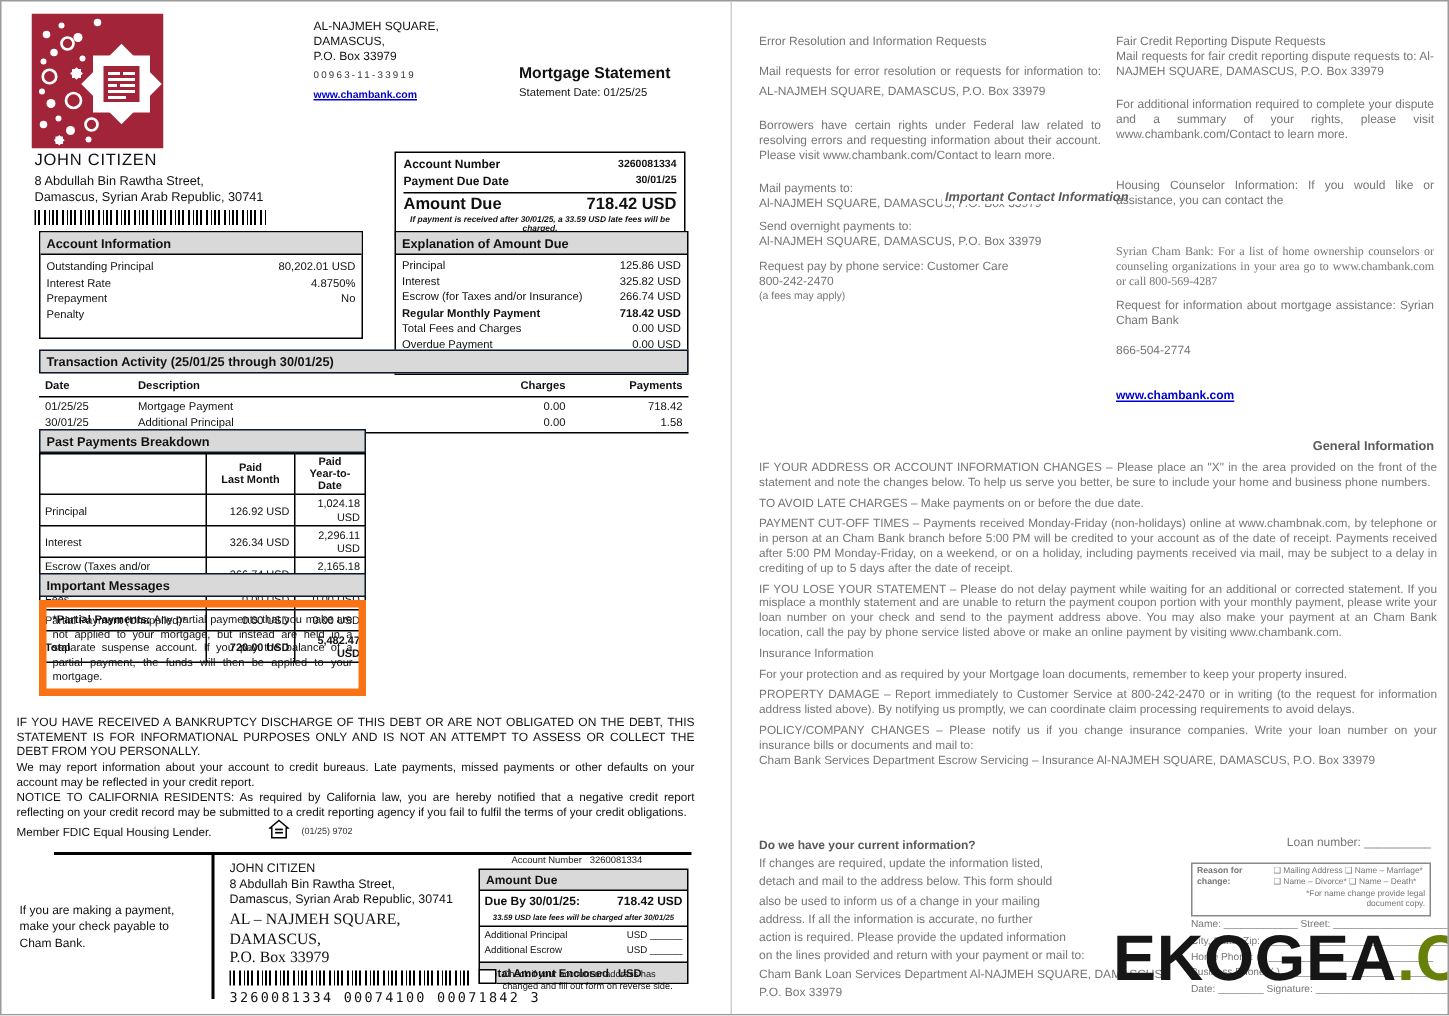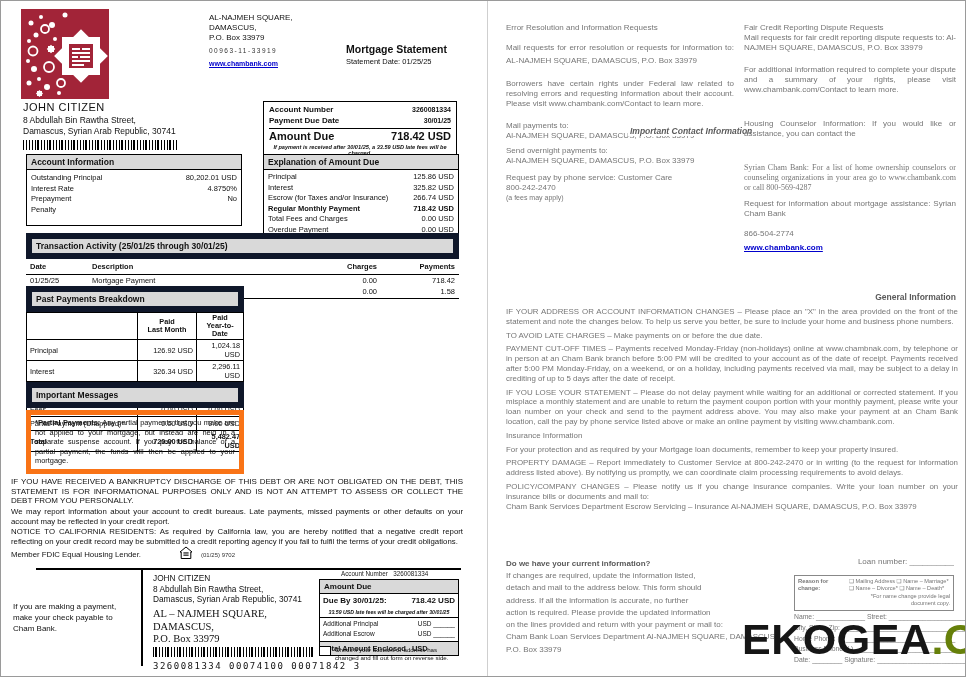--- a/index.html
+++ b/index.html
@@ -4,21 +4,21 @@
 <style>
   html,body{margin:0;padding:0;background:#f2f2f2;}
   .canvas{position:relative;width:966px;height:677px;background:#ffffff;border:1px solid #9a9a9a;
           overflow:hidden;font-family:"Liberation Sans",sans-serif;color:#111;box-sizing:border-box;}
   .abs{position:absolute;}
   .just{text-align:justify;}
   .bold{font-weight:bold;}
   
   .sec{border:1px solid #000;background:#fff;}
   .sec-title{background:#d9d9d9;border-bottom:1px solid #000;font-weight:bold;font-size:8.5px;padding:2px 4px;}
-  .bar-title{background:#d9d9d9;border:6px solid #0f172a;font-weight:bold;font-size:8.5px;padding:2px 4px;}
+  .bar-title{background:#d9d9d9;border:1px solid #0f172a;font-weight:bold;font-size:8.5px;padding:2px 4px;}
   .kv{display:flex;justify-content:space-between;font-size:7.5px;line-height:10.5px;padding:0 4px;}
   .kv .v{text-align:right;}
   
   .tx-row{display:flex;font-size:7.5px;line-height:11px;padding:0 4px;}
   .tx-head{font-weight:bold;border-bottom:1px solid #000;padding:2px 4px;}
   .c-date{width:62px;} .c-desc{flex:1;} .c-chg{width:95px;text-align:right;} .c-pay{width:78px;text-align:right;}
   
   table.grid{border-collapse:collapse;width:100%;}
   table.grid td,table.grid th{border:1px solid #000;font-size:7.3px;padding:1px 3px;height:11px;}
   table.grid th{font-weight:bold;text-align:center;line-height:8px;}
@@ -331,21 +331,21 @@
 
   <div class="abs head-gray" style="left:627px;top:125px;font-size:8.5px;background:#fff;padding:0 2px;font-style:italic;">Important Contact Information</div>
 
   <div class="abs gray-txt" style="left:743px;top:22px;width:212px;font-size:8px;line-height:10px;">
     <div>Fair Credit Reporting Dispute Requests</div>
     <div class="just" style="margin-bottom:12px;">Mail requests for fair credit reporting dispute requests to: Al-NAJMEH SQUARE, DAMASCUS, P.O. Box 33979</div>
     <div class="just" style="margin-bottom:24px;">For additional information required to complete your dispute and a summary of your rights, please visit www.chambank.com/Contact to learn more.</div>
     <div class="just" style="margin-bottom:24px;">Housing Counselor Information: If you would like           or  assistance,  you  can  contact  the</div>
     <div class="just" style="margin-bottom:6px;font-family:Liberation Serif, serif;">Syrian Cham Bank: For a list of home ownership counselors or counseling organizations in your area go to www.chambank.com or call 800-569-4287</div>
     <div class="just" style="margin-bottom:10px;">Request for information about mortgage assistance: Syrian Cham Bank</div>
-    <div style="margin-bottom:4px;">866-504-2774</div>
+    <div style="margin-bottom:20px;">866-504-2774</div>
     <div><a class="link" style="font-size:8px;">www.chambank.com</a></div>
   </div>
 
   <div class="abs head-gray" style="left:505px;top:291px;width:450px;text-align:right;font-size:8.5px;">General Information</div>
   <div class="abs gray-txt" style="left:505px;top:306px;width:452px;font-size:7.9px;line-height:9.8px;">
     <div class="just" style="margin-bottom:4px;">IF YOUR ADDRESS OR ACCOUNT INFORMATION CHANGES – Please place an "X" in the area provided on the front of the statement and note the changes below. To help us serve you better, be sure to include your home and business phone numbers.</div>
     <div class="just" style="margin-bottom:4px;">TO AVOID LATE CHARGES –  Make payments on or before the due date.</div>
     <div class="just" style="margin-bottom:4px;">PAYMENT CUT-OFF TIMES – Payments received Monday-Friday (non-holidays) online at www.chambnak.com, by telephone or in person at an Cham Bank branch before 5:00 PM will be credited to your account as of the date of receipt.  Payments received after 5:00 PM Monday-Friday, on a weekend, or on a holiday, including payments received via mail, may be subject to a delay in crediting of up to 5 days after the date of receipt.</div>
     <div class="just" style="margin-bottom:4px;">IF YOU LOSE YOUR STATEMENT – Please do not delay payment while waiting for an additional or corrected statement. If you misplace a monthly statement and are unable to return the payment coupon portion with your monthly payment, please write your loan number on your check and send to the payment address above. You may also make your payment at an Cham Bank location, call the pay by phone service listed above or make an online payment by visiting www.chambank.com.</div>
     <div style="margin-bottom:4px;">Insurance  Information</div>
@@ -353,20 +353,21 @@
     <div class="just" style="margin-bottom:4px;">PROPERTY DAMAGE – Report immediately to Customer Service at 800-242-2470 or in writing (to the request for information address listed above). By notifying us promptly, we can coordinate claim processing requirements to avoid delays.</div>
     <div class="just">POLICY/COMPANY CHANGES – Please notify us if you change insurance companies. Write your loan number on your insurance bills or documents and mail to:</div>
     <div>Cham Bank Services Department Escrow Servicing – Insurance Al-NAJMEH SQUARE, DAMASCUS, P.O. Box 33979</div>
   </div>
 
   <div class="abs" style="left:505px;top:558px;width:290px;">
     <div class="head-gray" style="font-size:8px;margin-bottom:2px;">Do we have your current information?</div>
     <div class="gray-txt" style="font-size:8px;line-height:12.3px;">
       <div>If changes are required, update the information listed,</div>
       <div>detach and mail to the address below. This form should</div>
+      <div>also be used to inform us of a change in your mailing</div>
       <div>address. If all the information is accurate, no further</div>
       <div>action is required. Please provide the updated information</div>
       <div>on the lines provided and return with your payment or mail to:</div>
       <div>Cham Bank Loan Services Department Al-NAJMEH SQUARE, DAMASCUS,</div>
       <div>P.O. Box 33979</div>
     </div>
   </div>
 
   <div class="abs gray-txt" style="left:793px;top:556px;width:160px;text-align:right;font-size:8px;">Loan number: __________</div>
   <div class="abs" style="left:793px;top:574px;width:160px;border:1px solid #888;padding:2px 3px;box-sizing:border-box;display:flex;gap:3px;">

